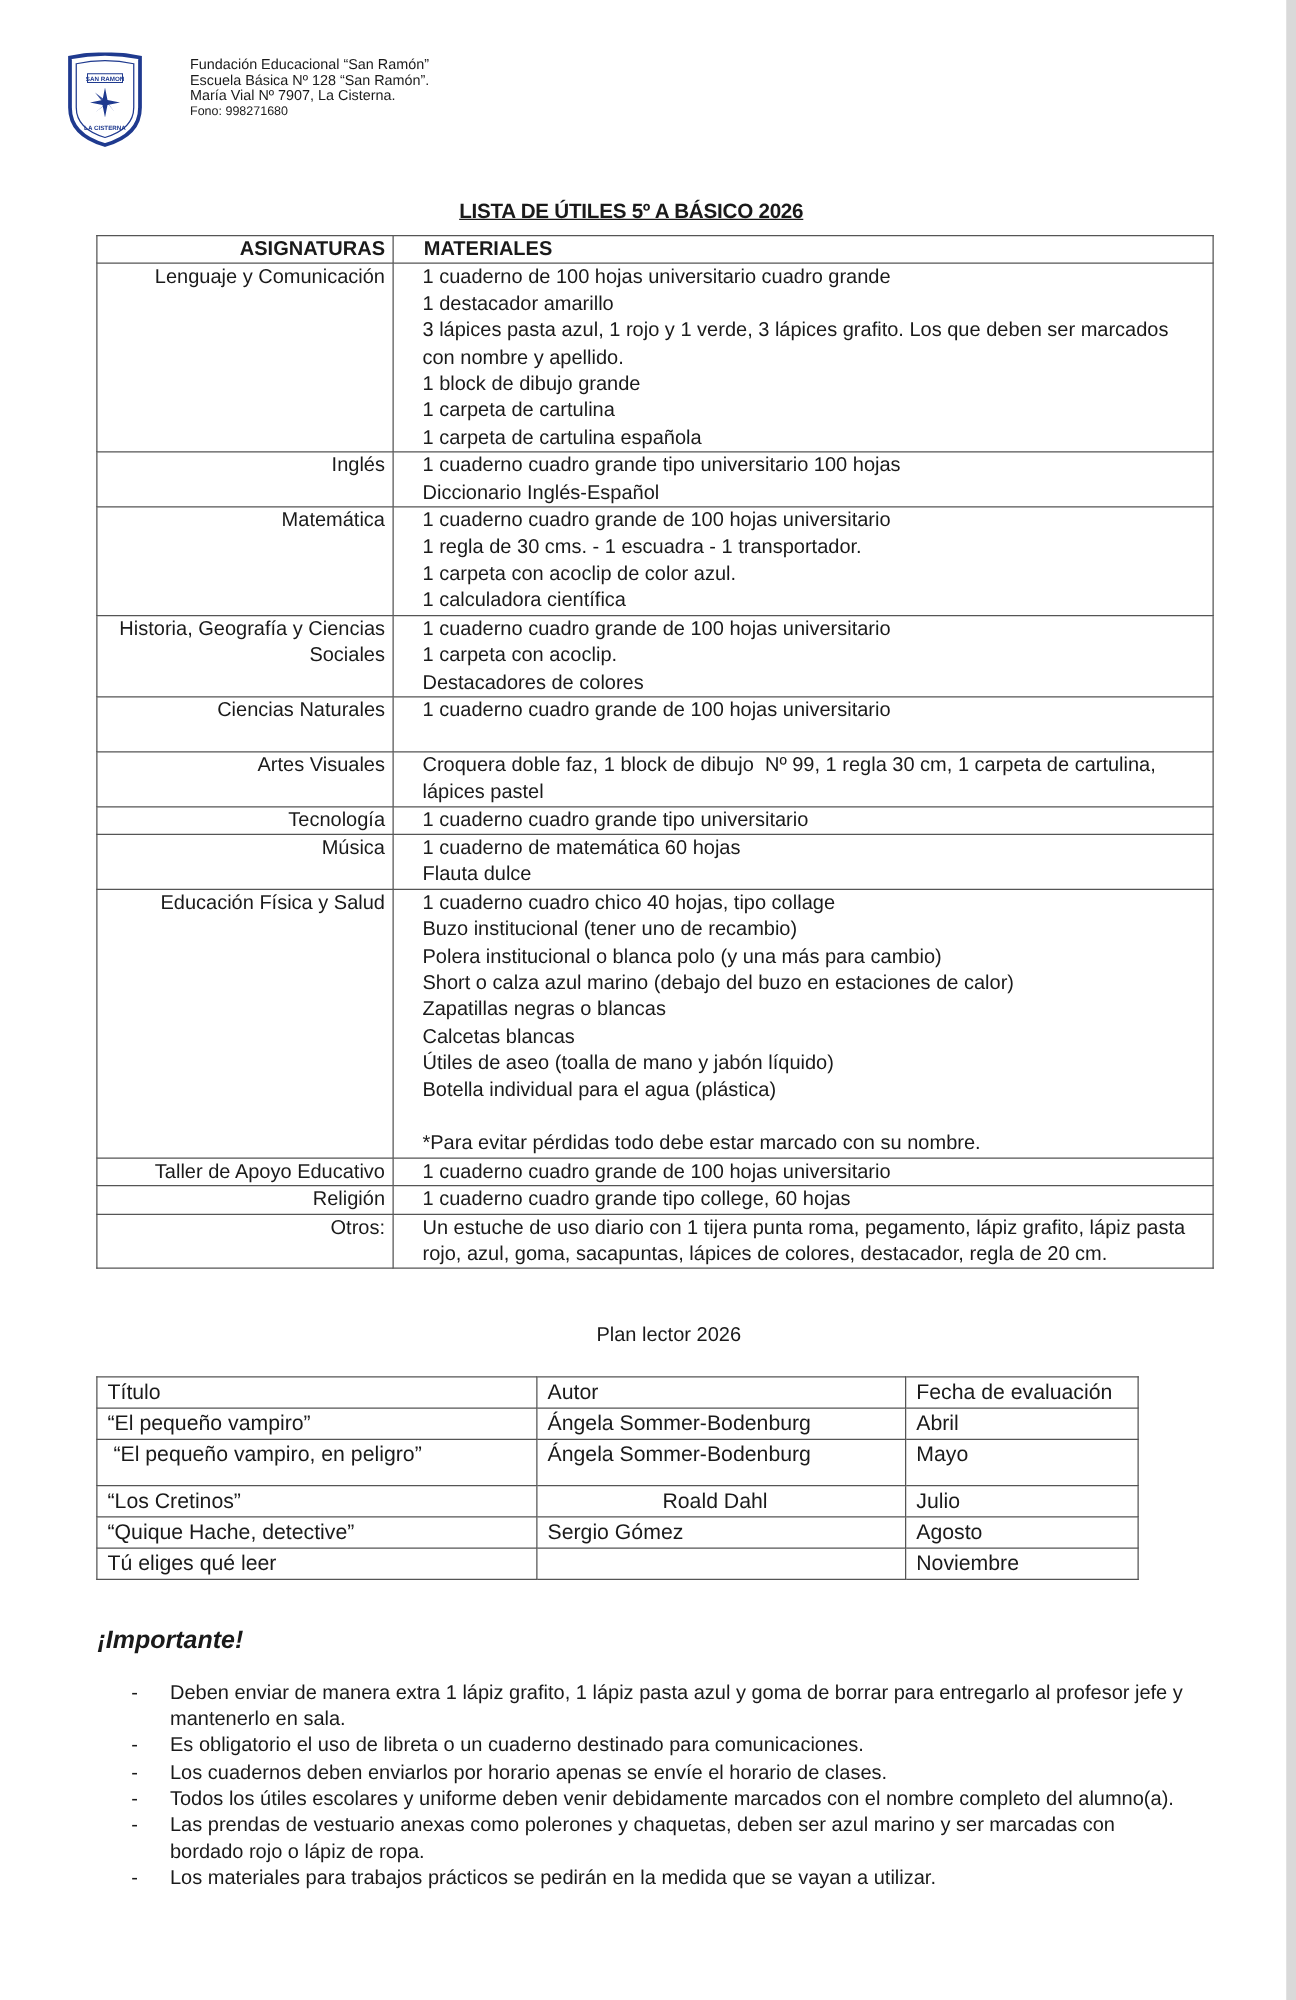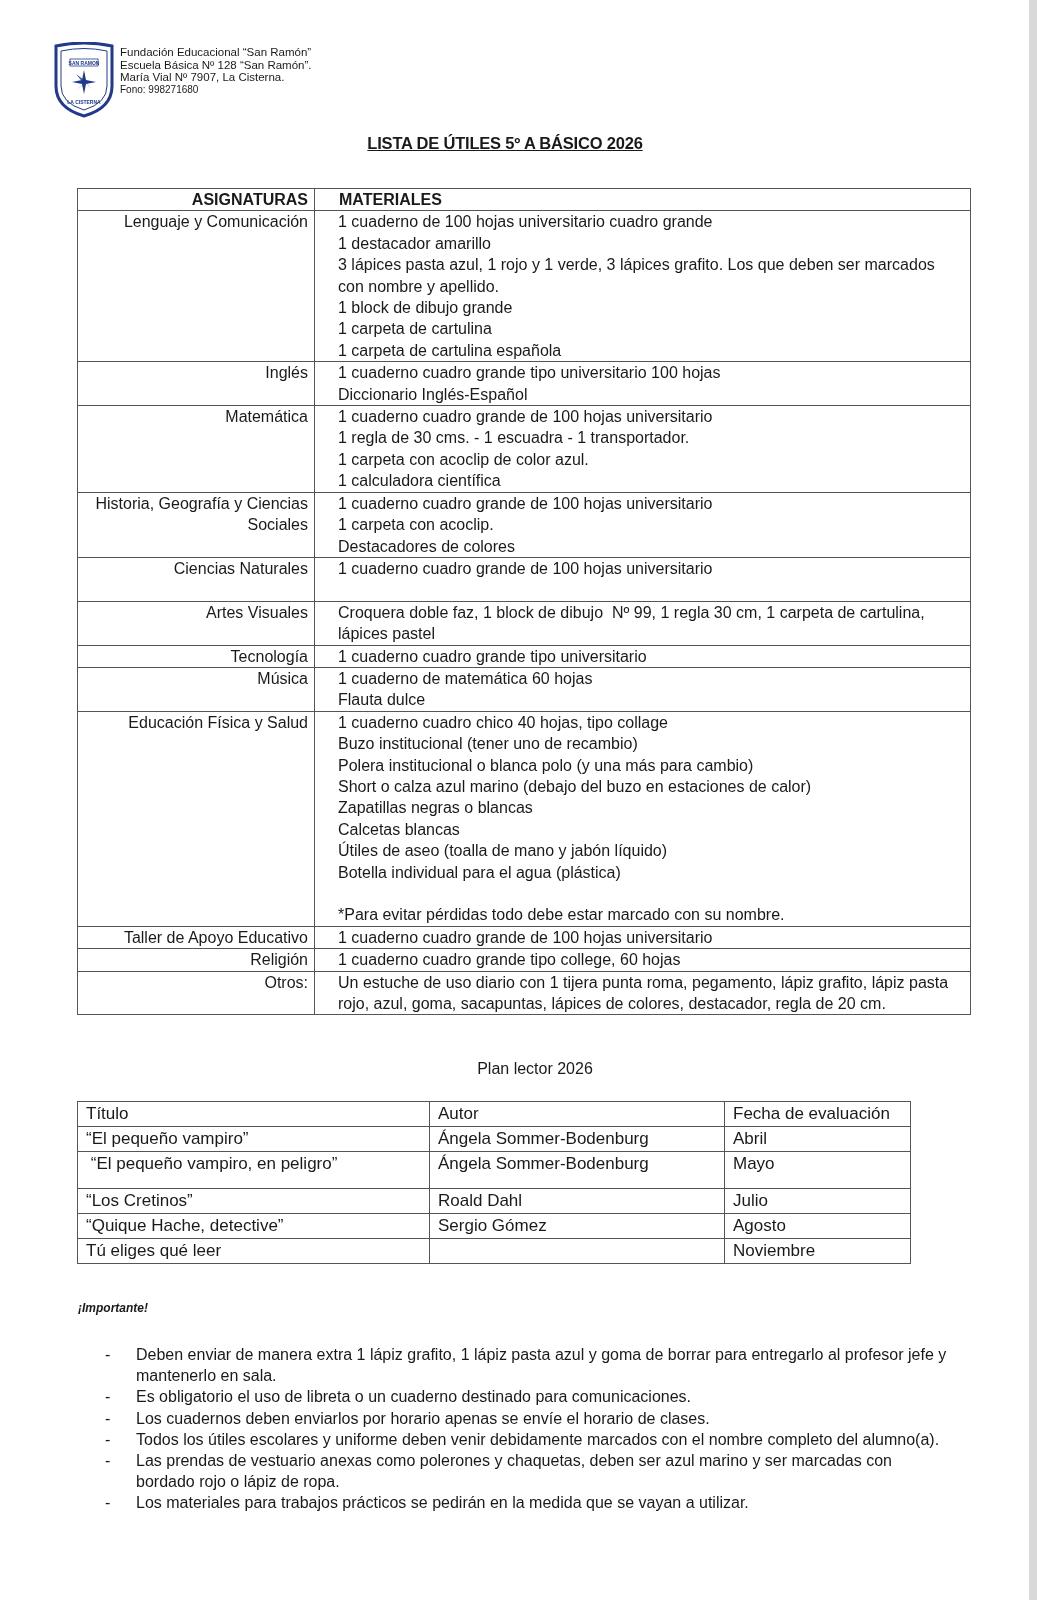--- a/index.html
+++ b/index.html
@@ -3,40 +3,40 @@
 <meta charset="utf-8">
 <style>
   html, body { margin: 0; padding: 0; }
   body {
     width: 1037px; height: 1600px; background: #ffffff; position: relative; overflow: hidden;
     font-family: "Liberation Sans", sans-serif; color: #1a1a1a;
   }
   .right-strip { position: absolute; top: 0; right: 0; width: 8px; height: 1600px; background: #d9d9d9; }
   .header { position: absolute; left: 52px; top: 42px; display: flex; align-items: flex-start; }
   .logo { width: 64px; height: 76px; margin-right: 4px; }
-  .school-info { font-size: 11.5px; line-height: 12.5px; padding-top: 4px; }
+  .school-info { font-size: 11.5px; line-height: 12.5px; padding-top: 4px; margin-left: 32px; }
   .school-info .phone { font-size: 10px; }
   .doc-title {
-    position: absolute; left: 0; width: 1010px; top: 134px; text-align: center;
+    position: absolute; left: 0; width: 1010px; top: 160px; text-align: center;
     font-weight: bold; font-size: 16.5px; text-decoration: underline; letter-spacing: -0.2px;
   }
   table { border-collapse: collapse; position: absolute; }
   td, th { border: 1.5px solid #555; vertical-align: top; padding: 0 6px 0 8px; text-align: left; font-weight: normal; }
   .t1 { left: 77px; top: 188px; width: 894px; font-size: 16px; line-height: 21.4px; }
   .t1 th { font-weight: bold; font-size: 16px; }
   .t1 .c1 { width: 222px; text-align: right; }
   .t1 .c2 { padding-left: 23px; }
   .t1 th.c2 { padding-left: 24px; }
   .line { display: block; white-space: pre-wrap; }
   .plan-title { position: absolute; left: 0; width: 1010px; top: 1060px; text-align: center; font-weight: normal; font-size: 16px; padding-left: 30px; }
   .t2 { left: 77px; top: 1101px; width: 834px; font-size: 17px; line-height: 22px; }
   .t2 td { padding: 1px 18px 1px 8px; }
   .t2 .c1 { width: 325px; }
   .t2 .c2 { width: 268px; }
-  .important { position: absolute; left: 78px; top: 1301px; font-weight: bold; font-style: italic; font-size: 12px; }
+  .important { position: absolute; left: 78px; top: 1301px; font-weight: bold; font-style: italic; font-size: 20px; }
   .notes { position: absolute; left: 100px; top: 1344px; width: 850px; margin: 0; padding: 0; list-style: none; font-size: 16px; line-height: 21.2px; }
   .notes li { position: relative; padding-left: 36px; }
   .notes li .dash { position: absolute; left: 5px; top: 0; }
 </style>
 </head>
 <body>
 
 <div class="right-strip"></div>
 
 <div class="header">
@@ -182,21 +182,21 @@
         <td class="c2" style="white-space: pre;">Ángela Sommer-Bodenburg</td>
         <td class="c3" style="white-space: pre; margin-top: 38px;">Abril</td>
       </tr>
       <tr>
         <td class="c1" style="white-space: pre; height: 34px;"> “El pequeño vampiro, en peligro”</td>
         <td class="c2" style="white-space: pre; height: 34px;">Ángela Sommer-Bodenburg</td>
         <td class="c3" style="white-space: pre; height: 34px;">Mayo</td>
       </tr>
       <tr>
         <td class="c1" style="white-space: pre;">“Los Cretinos”</td>
-        <td class="c2" style="white-space: pre;">Roald Dahl</td>
+        <td class="c2" style="white-space: pre; text-align: center;">Roald Dahl</td>
         <td class="c3" style="white-space: pre;">Julio</td>
       </tr>
       <tr>
         <td class="c1" style="white-space: pre;">“Quique Hache, detective”</td>
         <td class="c2" style="white-space: pre;">Sergio Gómez</td>
         <td class="c3" style="white-space: pre;">Agosto</td>
       </tr>
       <tr>
         <td class="c1" style="white-space: pre;">Tú eliges qué leer</td>
         <td class="c2" style="white-space: pre;"></td>

